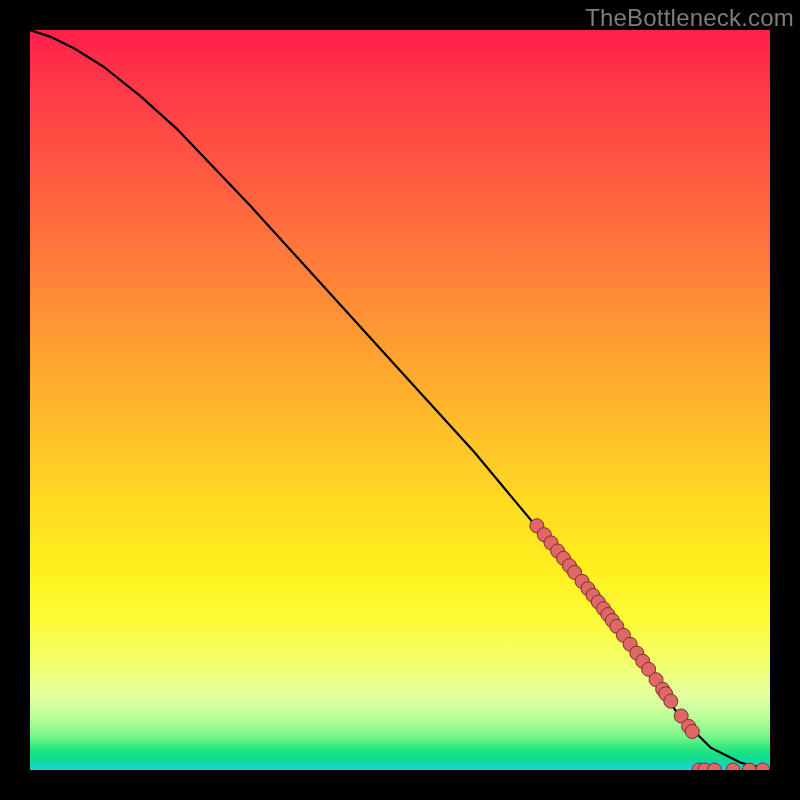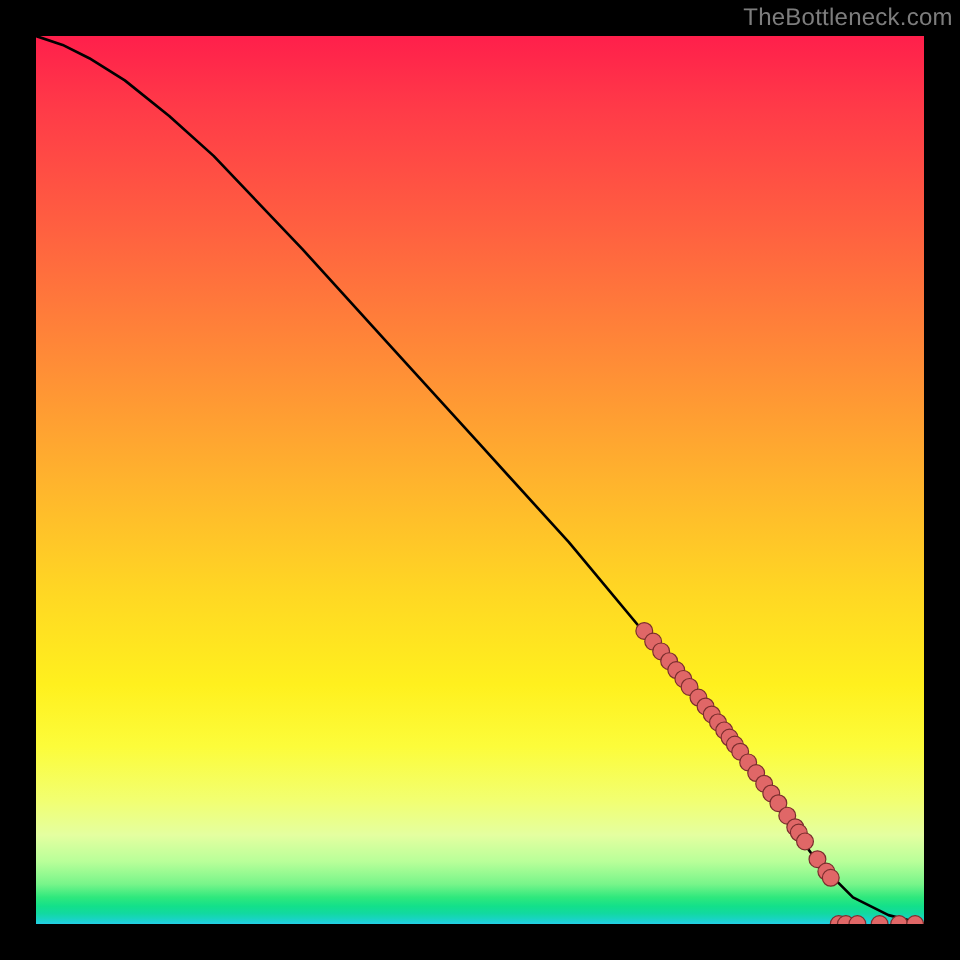--- a/index.html
+++ b/index.html
@@ -8,21 +8,21 @@
     position: relative;
     width: 800px;
     height: 800px;
     background: #000;
   }
   .attribution {
     position: absolute;
     top: 4px;
     right: 6px;
     font-family: Arial, Helvetica, sans-serif;
-    font-size: 20px;
+    font-size: 24px;
     color: #7d7d7d;
     letter-spacing: 0.2px;
   }
   .plot {
     position: absolute;
     left: 30px;
     top: 30px;
     width: 740px;
     height: 740px;
   }

